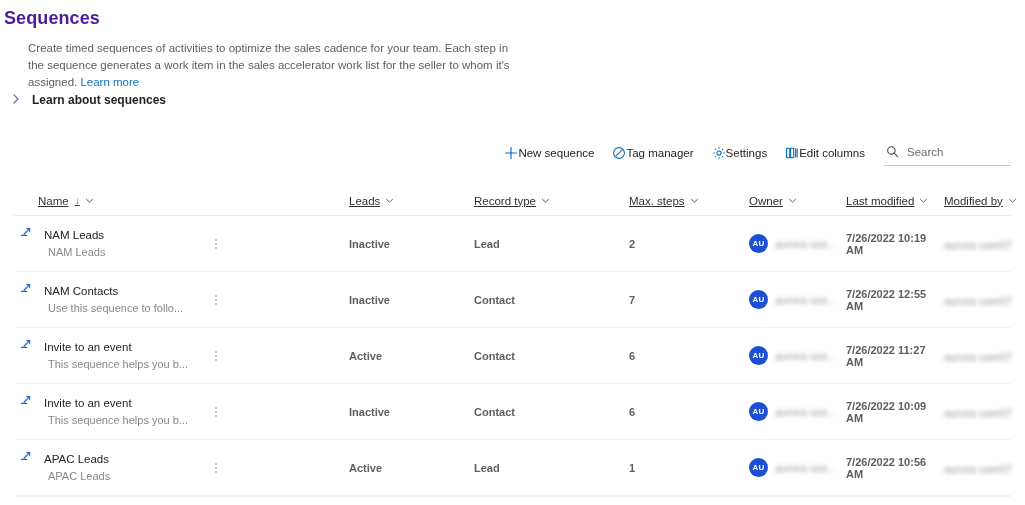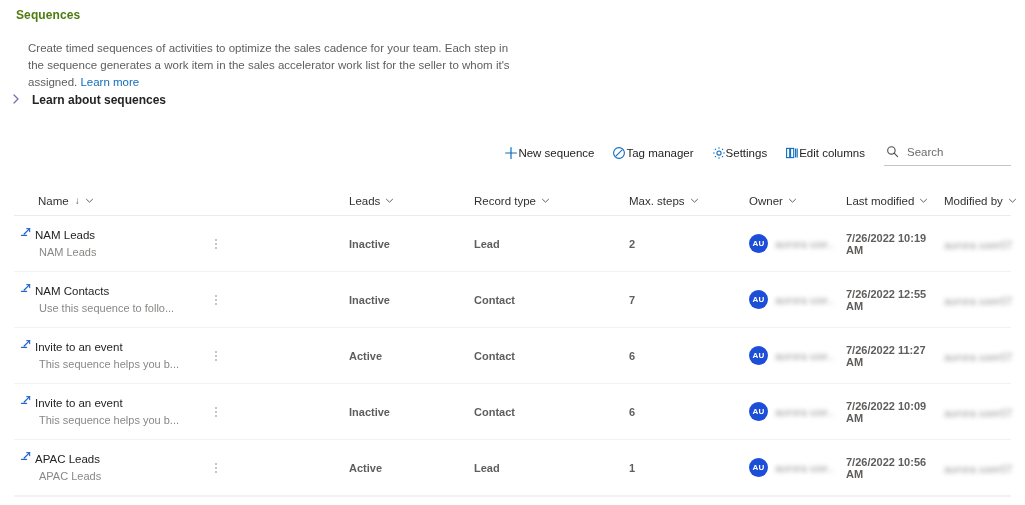--- a/index.html
+++ b/index.html
@@ -9,22 +9,22 @@
     background: #ffffff;
     font-family: "Liberation Sans", sans-serif;
     color: #323130;
     overflow: hidden;
   }
 
   .page { position: relative; width: 1025px; height: 505px; background:#fff; }
 
   
   .page-title {
-    position: absolute; left: 16px; top: 8px;
-    font-size: 12px; font-weight: 600; color: #4d7c0f;
+    position: absolute; left: 4px; top: 8px;
+    font-size: 18px; font-weight: 600; color: #4c1d95;
     letter-spacing: .1px;
   }
   .page-desc {
     position: absolute; left: 28px; top: 40px;
     width: 490px;
     font-size: 11.5px; line-height: 17px; color: #605e5c;
   }
   .link { color: #0f6cbd; text-decoration: none; cursor: pointer; }
 
   
@@ -76,21 +76,21 @@
   .grid { position: absolute; left: 14px; top: 186px; width: 997px; }
 
   .grid-head {
     display: flex; align-items: center;
     height: 30px;
     border-bottom: 1px solid #edebe9;
   }
   .hcell {
     display: flex; align-items: center; gap: 5px;
     font-size: 11.5px; color: #323130; cursor: pointer;
-    padding-right: 6px; white-space: nowrap;
+    padding-right: 6px; white-space: nowrap; text-decoration: underline;
   }
   .hcell .sortmark { font-size: 10px; color: #605e5c; margin-left:1px; }
   .caret { width: 9px; height: 9px; color: #605e5c; display:flex; }
   .caret svg { width: 9px; height: 9px; display:block; }
 
   .row {
     display: flex; align-items: center;
     height: 56px;
     border-bottom: 1px solid #f3f2f1;
     cursor: pointer;
@@ -109,21 +109,21 @@
 
   .head-name { padding-left: 24px; }
 
   .namecell { display: flex; align-items: flex-start; gap: 0; padding-left: 6px; position: relative; }
   .seq-icon {
     width: 14px; height: 14px; flex: 0 0 14px;
     margin-top: 1px; color: #2266cc;
     position: relative; top: -2px; left: 0;
   }
   .seq-icon svg { width: 14px; height: 14px; display: block; }
-  .nametext { display: flex; flex-direction: column; gap: 3px; margin-left: 1px; }
+  .nametext { display: flex; flex-direction: column; gap: 3px; margin-left: 10px; }
   .nm-primary { font-size: 11.5px; color: #242424; line-height: 14px; }
   .nm-secondary { font-size: 11px; color: #8a8886; line-height: 14px; padding-left: 4px; }
 
   .kebab {
     width: 16px; height: 20px; color: #a19f9d;
     display: flex; flex-direction: column; align-items: center;
     justify-content: center; gap: 2px; cursor: pointer; margin-left: 4px;
   }
   .kebab i { width: 2px; height: 2px; background: #b3b0ad; border-radius: 50%; display:block; }
 

